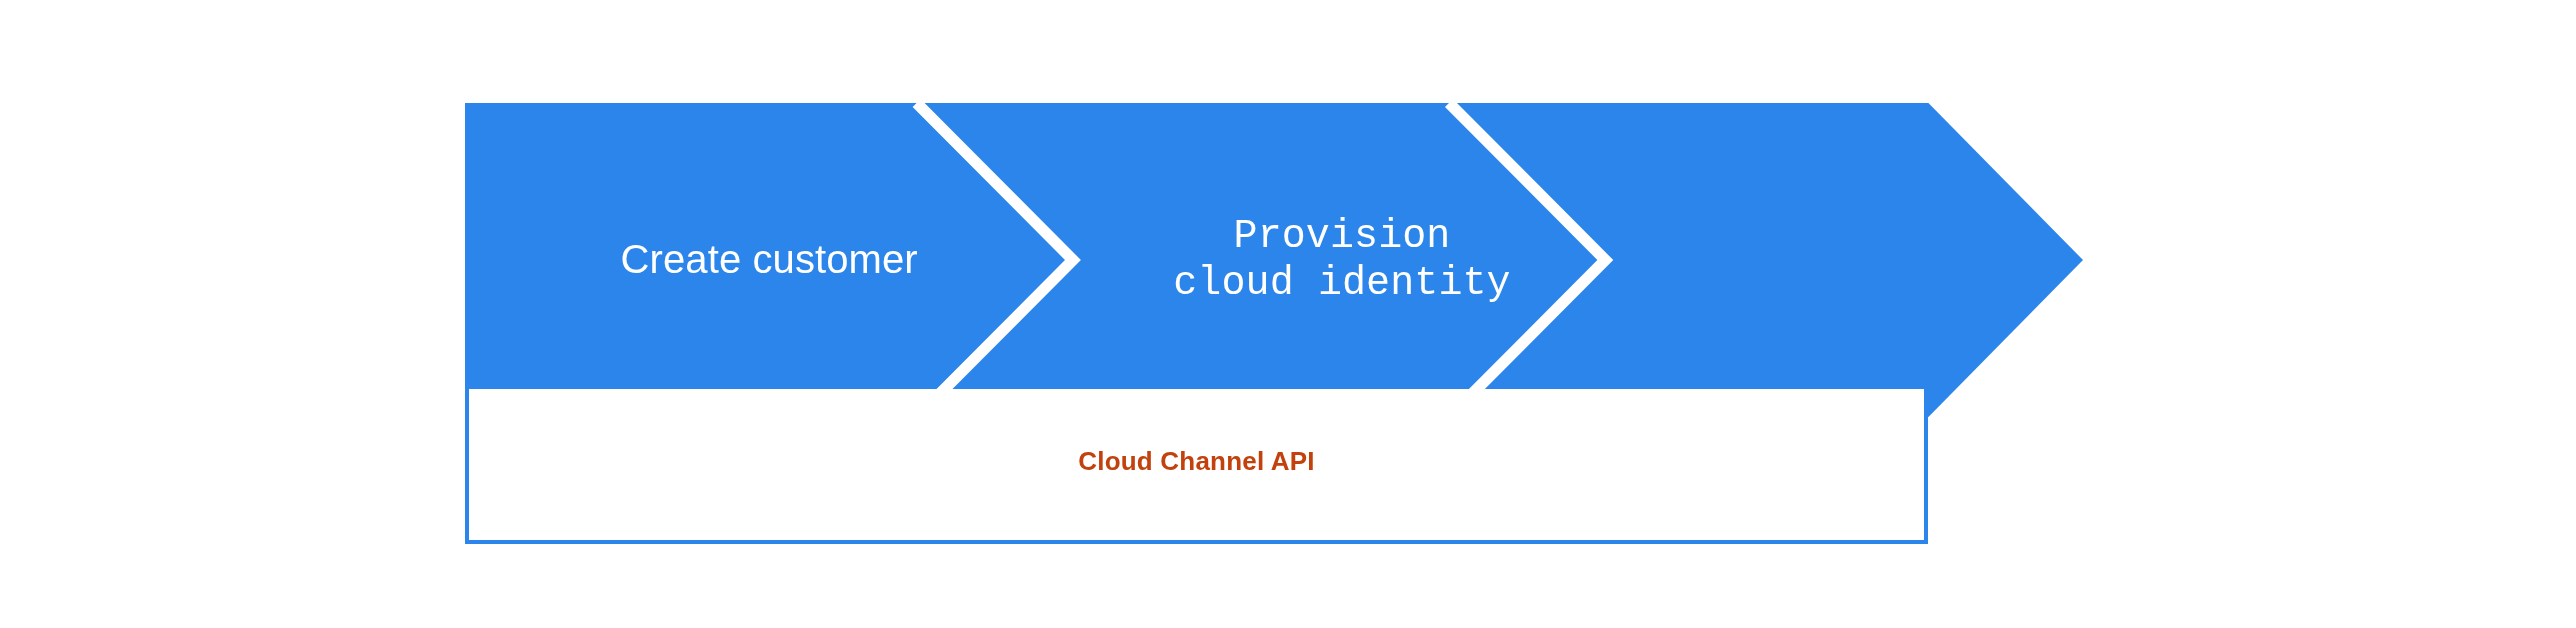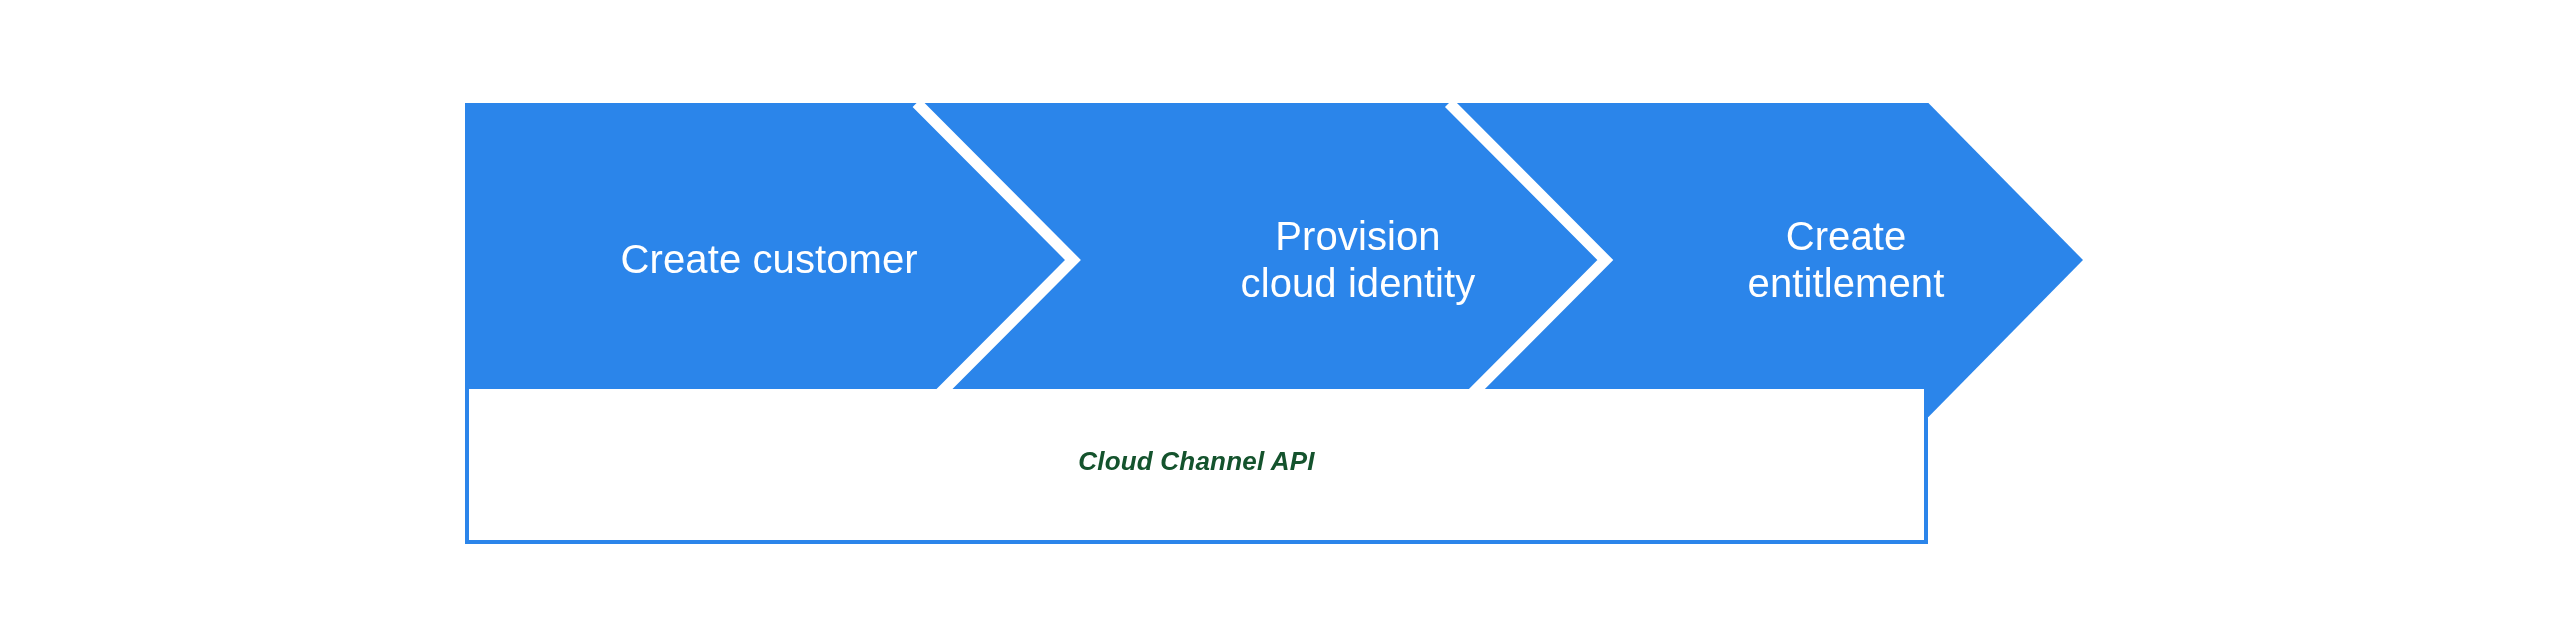--- a/index.html
+++ b/index.html
@@ -48,48 +48,47 @@
     line-height: 1.18;
     font-weight: 400;
     text-align: center;
     letter-spacing: 0.1px;
     white-space: pre-line;
     top: 50%;
     transform: translateY(-50%);
     pointer-events: none;
   }
   .step-1 { left: 8.7px;   width: 591px; }
-  .step-2 { left: 624px;  width: 538px; }
+  .step-2 { left: 608px;  width: 538px; font-family: Liberation Mono, monospace; }
   .step-3 { left: 1155px; width: 452px; }
 
   
   .api-box {
     position: absolute;
     left: 465px;
     top: 389px;
     width: 1463px;   
     height: 155px;   
     box-sizing: border-box;
     background: #ffffff;
     border-left: 4.3px solid #2b85ea;
     border-right: 4.3px solid #2b85ea;
     border-bottom: 4.3px solid #2b85ea;
     border-top: 0;
     display: flex;
     align-items: center;
     justify-content: center;
   }
   .api-box-label {
-    color: #14532d;
+    color: #c2410c;
     font-size: 26px;
     font-weight: 700;
     letter-spacing: 0.2px;
     text-align: center;
     margin-top: -5.2px;
-    font-style: italic;
   }
 </style>
 </head>
 <body>
 
 <div id="diagram-root">
 
   <div class="banner-wrap">
     <svg class="banner-svg" viewBox="0 0 1863 362" preserveAspectRatio="none">
 
@@ -98,22 +97,20 @@
       <path d="M 520 0 L 700 181 L 520 362" fill="none" stroke="#ffffff" stroke-width="13" stroke-linejoin="miter" stroke-linecap="butt"></path>
 
       <path d="M 1133 0 L 1313 181 L 1133 362" fill="none" stroke="#ffffff" stroke-width="13" stroke-linejoin="miter" stroke-linecap="butt"></path>
     </svg>
 
     <div class="step-label step-1">Create customer</div>
 
     <div class="step-label step-2">Provision
 cloud identity</div>
 
-    <div class="step-label step-3">Create
-entitlement</div>
   </div>
 
   <div class="api-box">
     <span class="api-box-label">Cloud Channel API</span>
   </div>
 
 </div>
 
 
 </body></html>

